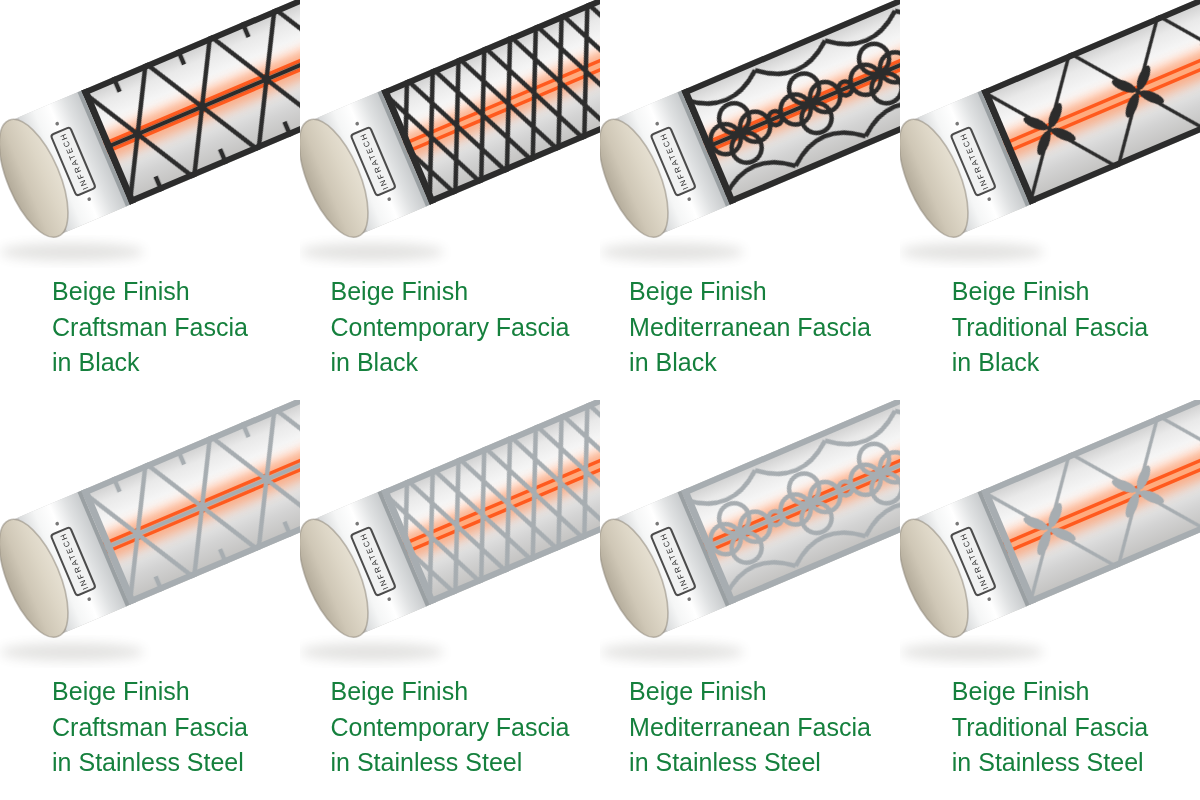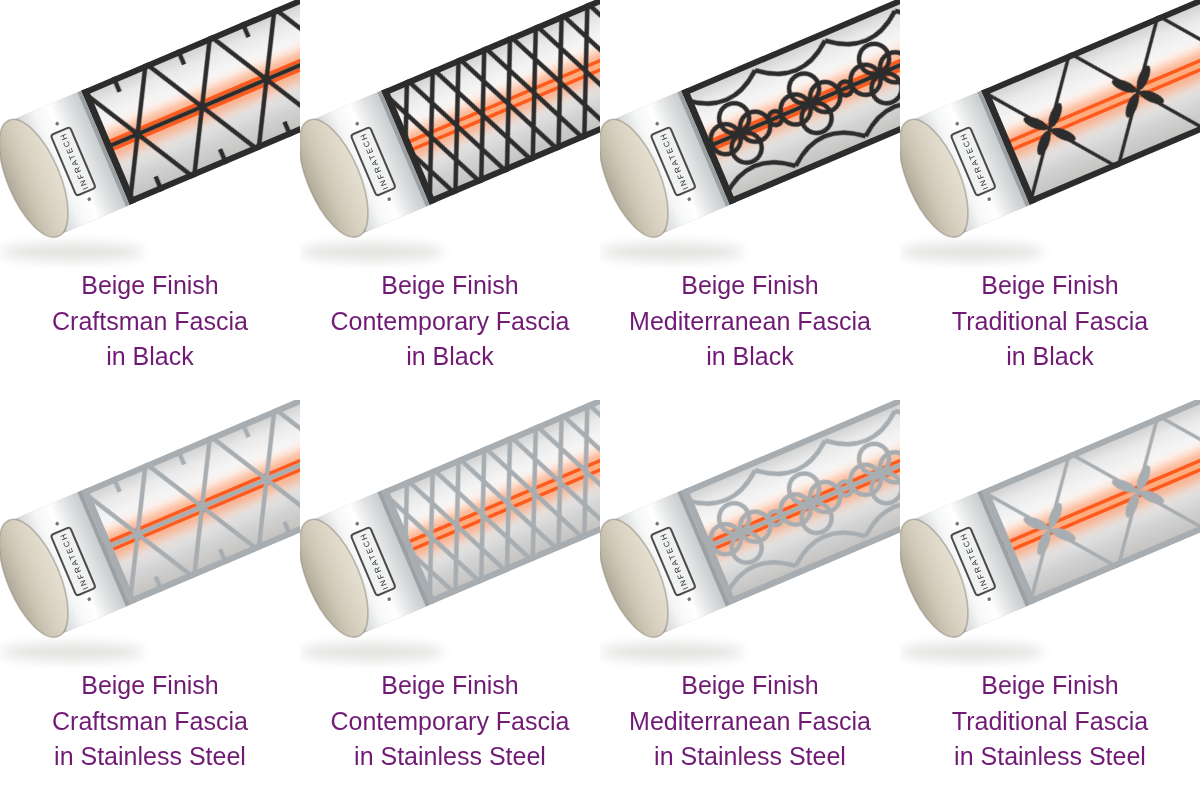--- a/index.html
+++ b/index.html
@@ -13,22 +13,22 @@
     grid-template-rows:400px 400px;
     width:1200px;height:800px;
   }
   .card{
     margin:0;display:flex;flex-direction:column;align-items:center;
     width:300px;height:400px;overflow:hidden;cursor:pointer;
   }
   .art{width:300px;height:268px;overflow:hidden;flex:0 0 auto;}
   .art svg{display:block;}
   .caption{
-    font-size:25px;line-height:1.42;text-align:center;
-    white-space:pre-line;color:#701a75;padding:0 2px;
+    font-size:25px;line-height:1.42;text-align:left;
+    white-space:pre-line;color:#15803d;margin-top:6px;padding:0 2px;
   }
 </style>
 </head>
 <body>
 
 <main class="grid">
   <figure class="card">
     <div class="art">
         <svg width="300" height="268" viewBox="0 0 300 268" xmlns="http://www.w3.org/2000/svg">
           <defs>

